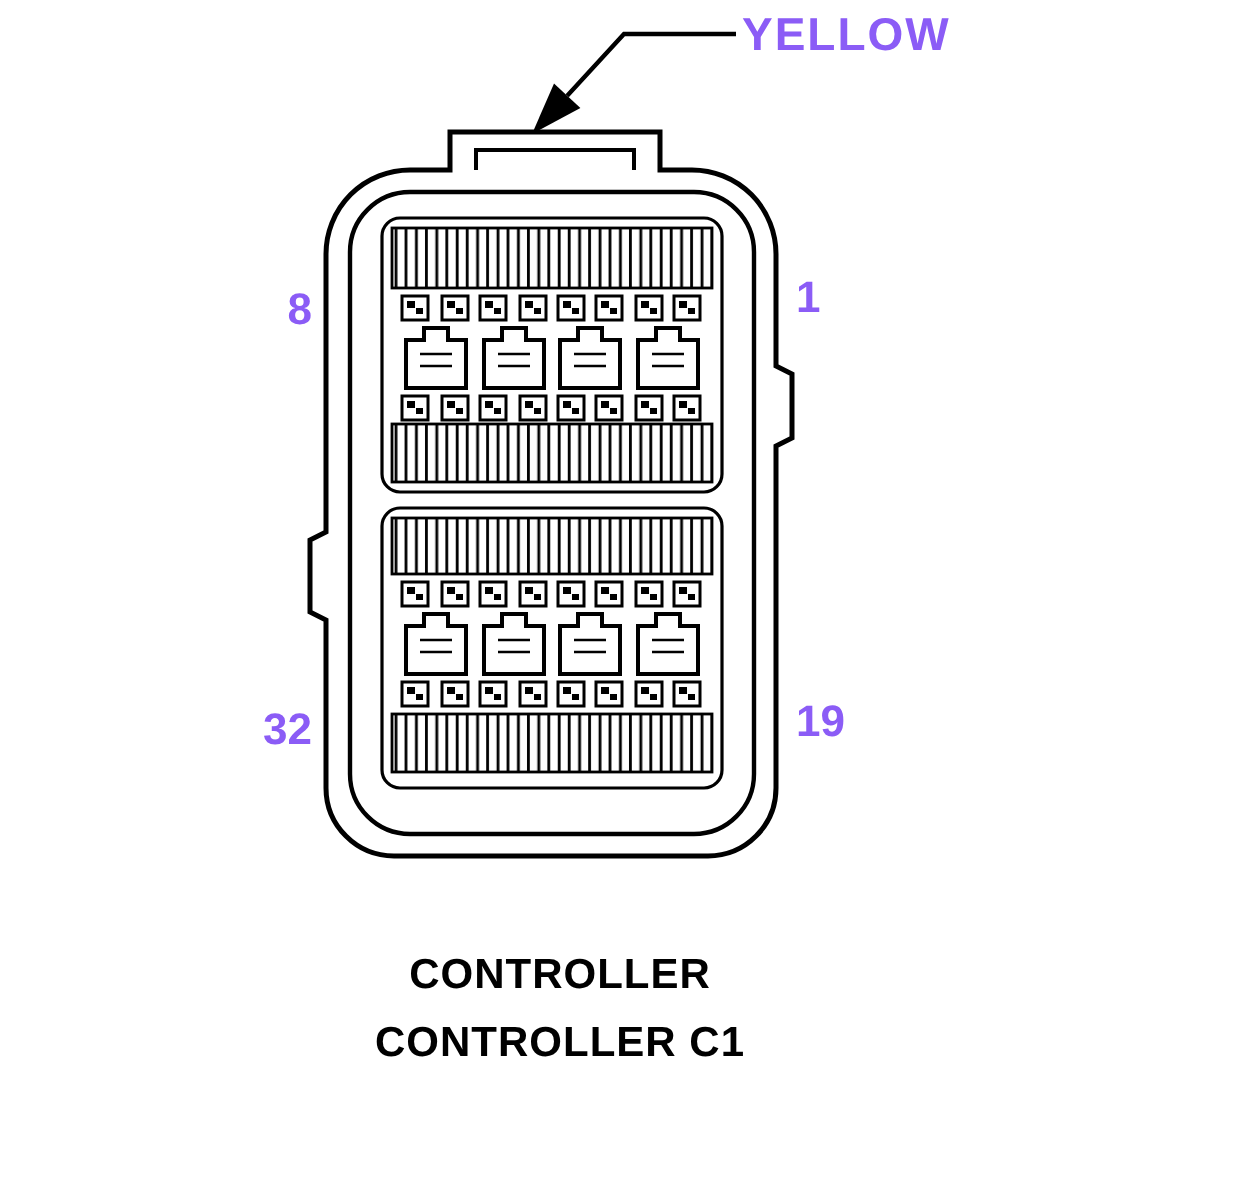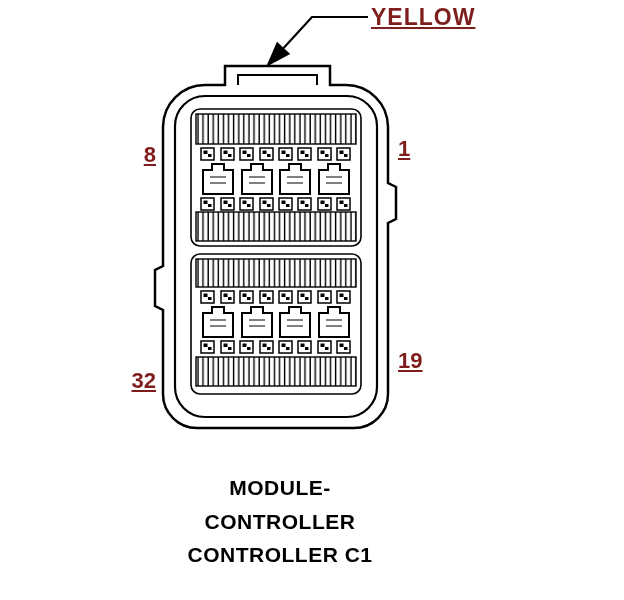--- a/index.html
+++ b/index.html
@@ -11,36 +11,35 @@
   #figure {
     position: relative;
     width: 624px;
     height: 600px;
     background: #ffffff;
     overflow: hidden;
   }
   #figure svg { position: absolute; left: 0; top: 0; }
   .lbl {
     position: absolute;
-    color: #7f1d1d;
+    color: #8b5cf6;
     font-weight: 700;
     white-space: nowrap;
-    text-decoration: underline;
   }
   #callout-label {
     left: 371px; top: 4px;
     font-size: 23px;
     letter-spacing: 1px;
   }
   .pin {
     font-size: 22px;
   }
   #pin-tl { left: 130px; top: 142px; width: 26px; text-align: right; }
   #pin-tr { left: 398px; top: 136px; }
-  #pin-bl { left: 118px; top: 352px; width: 38px; text-align: right; margin-top: 16px; }
+  #pin-bl { left: 118px; top: 352px; width: 38px; text-align: right; }
   #pin-br { left: 398px; top: 348px; }
   #caption {
     position: absolute;
     left: 150px; top: 471px;
     width: 260px;
     text-align: center;
     font-size: 21px;
     font-weight: 700;
     line-height: 33.5px;
     letter-spacing: 0.5px;
@@ -129,18 +128,17 @@
   </svg>
 
   <div id="callout-label" class="lbl">YELLOW</div>
 
   <div id="pin-tl" class="lbl pin">8</div>
   <div id="pin-tr" class="lbl pin">1</div>
   <div id="pin-bl" class="lbl pin">32</div>
   <div id="pin-br" class="lbl pin">19</div>
 
   <div id="caption">
-    <div>MODULE-</div>
     <div>CONTROLLER</div>
     <div>CONTROLLER C1</div>
   </div>
 
 </div>
 
 </body></html>

